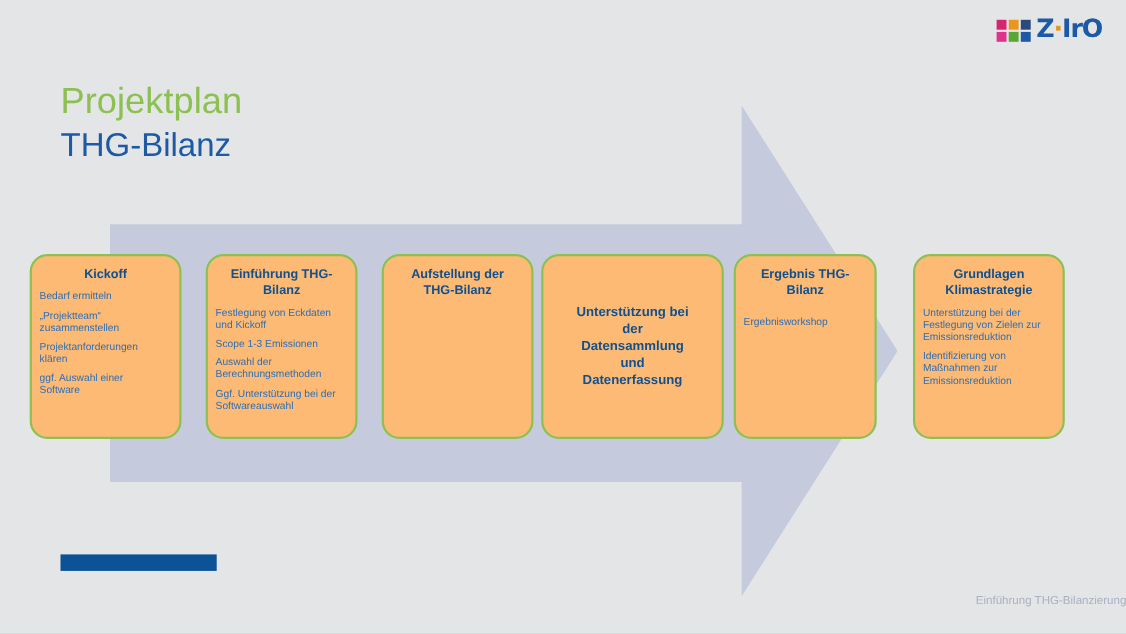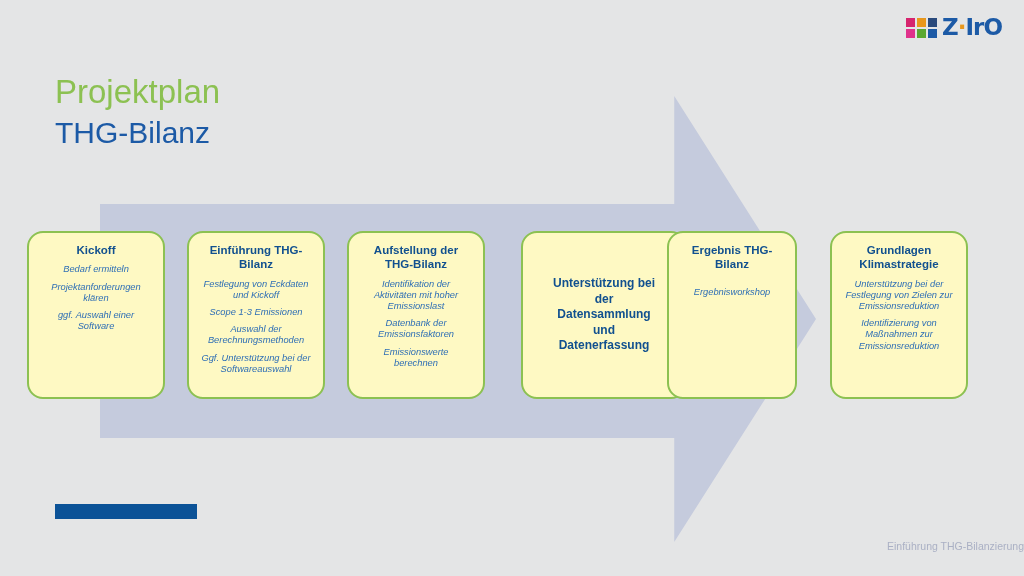--- a/index.html
+++ b/index.html
@@ -88,21 +88,21 @@
     left: 0;
     top: 231px;
     width: 1024px;
     height: 170px;
   }
   .card {
     position: absolute;
     top: 0;
     width: 138px;
     height: 168px;
-    background: #fef9c3;
+    background: #fdba74;
     border: 2px solid #8cc152;
     border-radius: 16px;
     box-sizing: border-box;
     padding: 10px 7px 8px 7px;
     display: flex;
     flex-direction: column;
     align-items: center;
     overflow: hidden;
   }
   .card.center-mode {
@@ -120,25 +120,24 @@
   }
   .card.center-mode .card-title {
     margin-bottom: 0;
     font-size: 12px;
     line-height: 1.3;
   }
   .card-body { width: 100%; }
   .card-line {
     font-size: 9.3px;
     color: #2f6fb5;
-    text-align: center;
+    text-align: left;
     line-height: 1.2;
     margin-bottom: 6px;
     white-space: pre-line;
-    font-style: italic;
   }
   .card-line.spacer { height: 8px; margin-bottom: 0; }
 
   
   #blue-bar {
     position: absolute;
     left: 55px;
     top: 504px;
     width: 142px;
     height: 15px;
@@ -176,20 +175,22 @@
   <div id="title-line2">THG-Bilanz</div>
 </div>
 
 <div id="arrow"></div>
 
 <div id="cards">
     <div class="card" style="left: 27px; width: 138px;">
       <div class="card-title">Kickoff</div>
       <div class="card-body">
         <div class="card-line">Bedarf ermitteln</div>
+        <div class="card-line">„Projektteam“
+zusammenstellen</div>
         <div class="card-line">Projektanforderungen
 klären</div>
         <div class="card-line">ggf. Auswahl einer
 Software</div>
       </div>
     </div>
     <div class="card" style="left: 187px; width: 138px;">
       <div class="card-title">Einführung THG-
 Bilanz</div>
       <div class="card-body">
@@ -198,31 +199,22 @@
         <div class="card-line">Scope 1-3 Emissionen</div>
         <div class="card-line">Auswahl der
 Berechnungsmethoden</div>
         <div class="card-line">Ggf. Unterstützung bei der
 Softwareauswahl</div>
       </div>
     </div>
     <div class="card" style="left: 347px; width: 138px;">
       <div class="card-title">Aufstellung der
 THG-Bilanz</div>
-      <div class="card-body">
-        <div class="card-line">Identifikation der
-Aktivitäten mit hoher
-Emissionslast</div>
-        <div class="card-line">Datenbank der
-Emissionsfaktoren</div>
-        <div class="card-line">Emissionswerte
-berechnen</div>
-      </div>
-    </div>
-    <div class="card center-mode" style="left: 521px; width: 166px;">
+    </div>
+    <div class="card center-mode" style="left: 492px; width: 166px;">
       <div class="card-title">Unterstützung bei
 der
 Datensammlung
 und
 Datenerfassung</div>
     </div>
     <div class="card" style="left: 667px; width: 130px;">
       <div class="card-title">Ergebnis THG-
 Bilanz</div>
       <div class="card-body">

